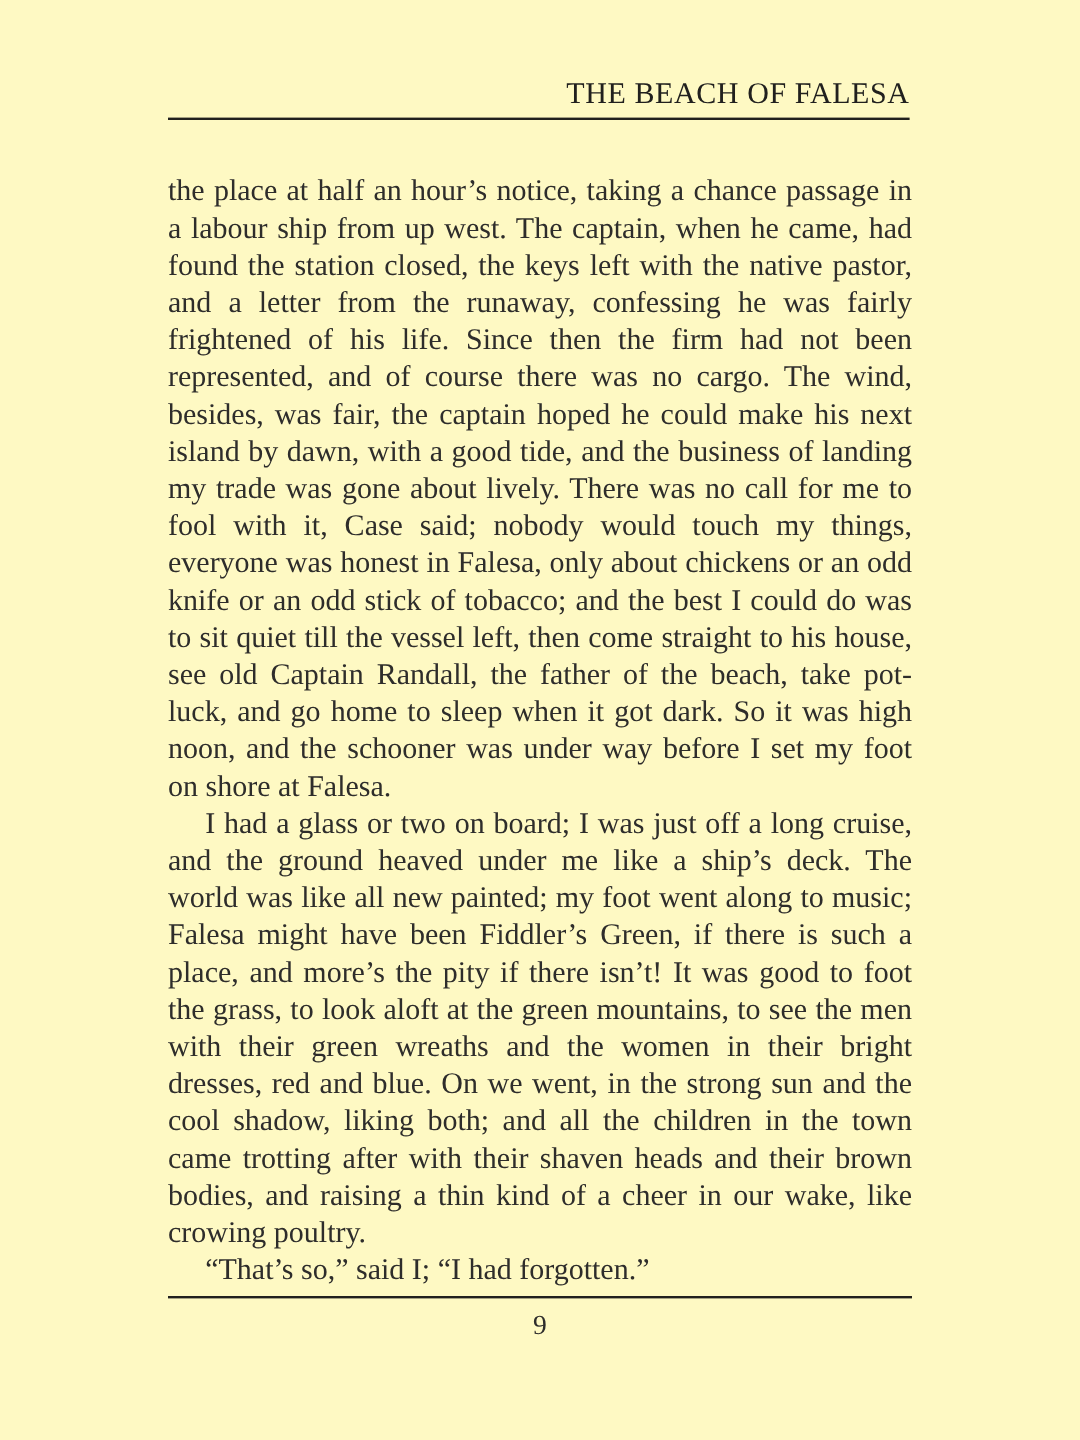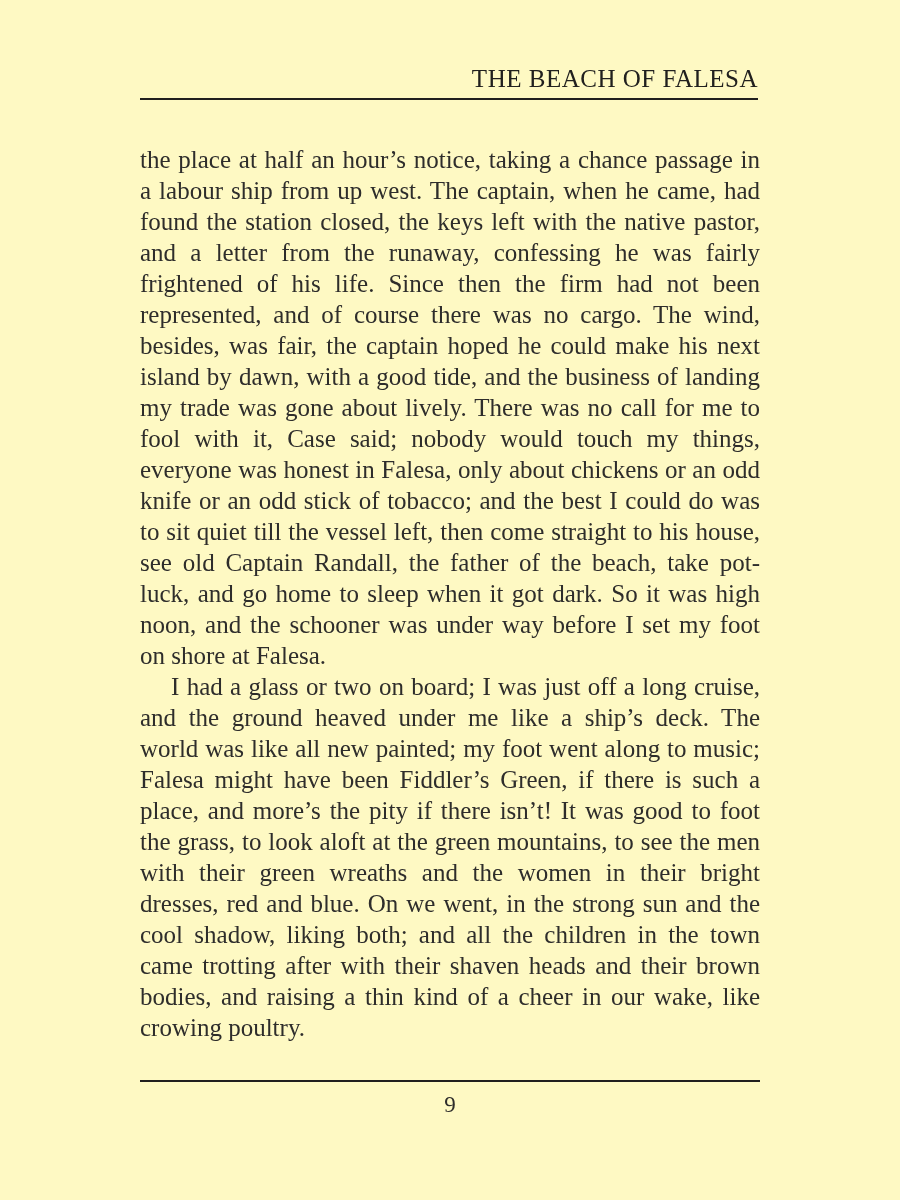--- a/index.html
+++ b/index.html
@@ -66,19 +66,20 @@
 </head>
 <body>
 
 <div class="page">
 
   <div class="running-head">THE BEACH OF FALESA</div>
 
   <div class="body-text">
     <p>the place at half an hour’s notice, taking a chance passage in a labour ship from up west. The captain, when he came, had found the station closed, the keys left with the native pastor, and a letter from the runaway, confessing he was fairly frightened of his life. Since then the firm had not been represented, and of course there was no cargo. The wind, besides, was fair, the captain hoped he could make his next island by dawn, with a good tide, and the business of landing my trade was gone about lively. There was no call for me to fool with it, Case said; nobody would touch my things, everyone was honest in Falesa, only about chickens or an odd knife or an odd stick of tobacco; and the best I could do was to sit quiet till the vessel left, then come straight to his house, see old Captain Randall, the father of the beach, take pot-luck, and go home to sleep when it got dark. So it was high noon, and the schooner was under way before I set my foot on shore at Falesa.</p>
     <p class="indent">I had a glass or two on board; I was just off a long cruise, and the ground heaved under me like a ship’s deck. The world was like all new painted; my foot went along to music; Falesa might have been Fiddler’s Green, if there is such a place, and more’s the pity if there isn’t! It was good to foot the grass, to look aloft at the green mountains, to see the men with their green wreaths and the women in their bright dresses, red and blue. On we went, in the strong sun and the cool shadow, liking both; and all the children in the town came trotting after with their shaven heads and their brown bodies, and raising a thin kind of a cheer in our wake, like crowing poultry.</p>
+    <p class="indent">“That’s so,” said I; “I had forgotten.”</p>
   </div>
 
   <div class="footer-rule"></div>
 
   <div class="page-number">9</div>
 
 </div>
 
 </body></html>

